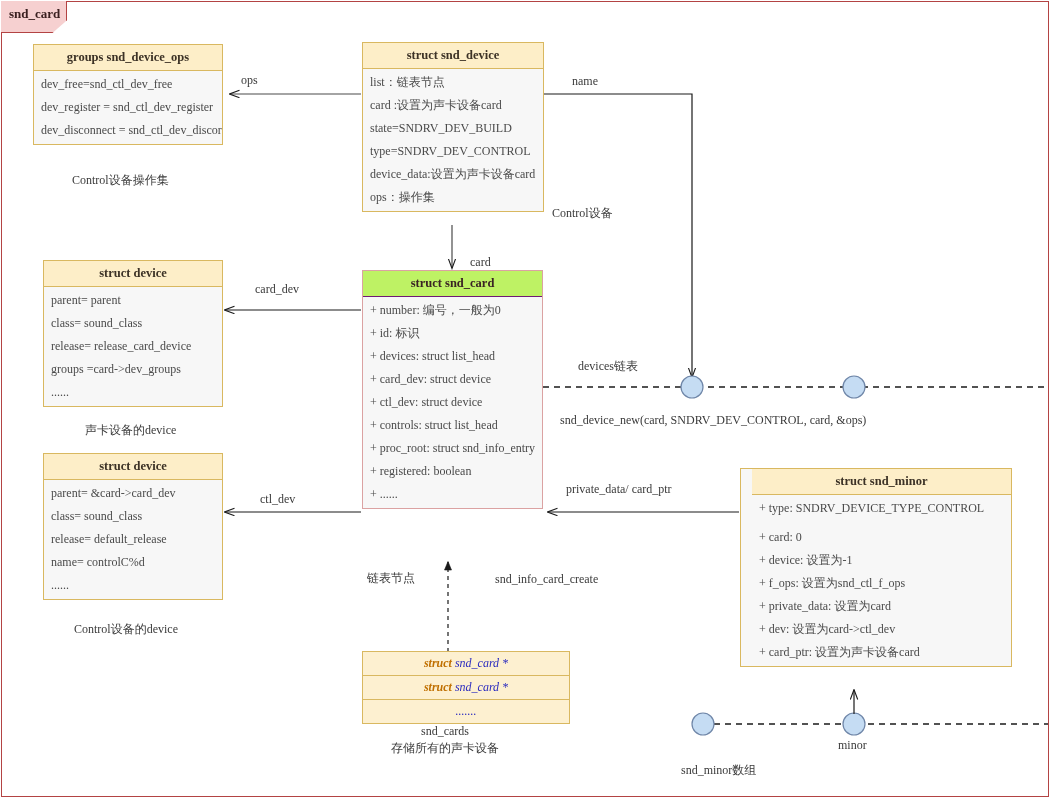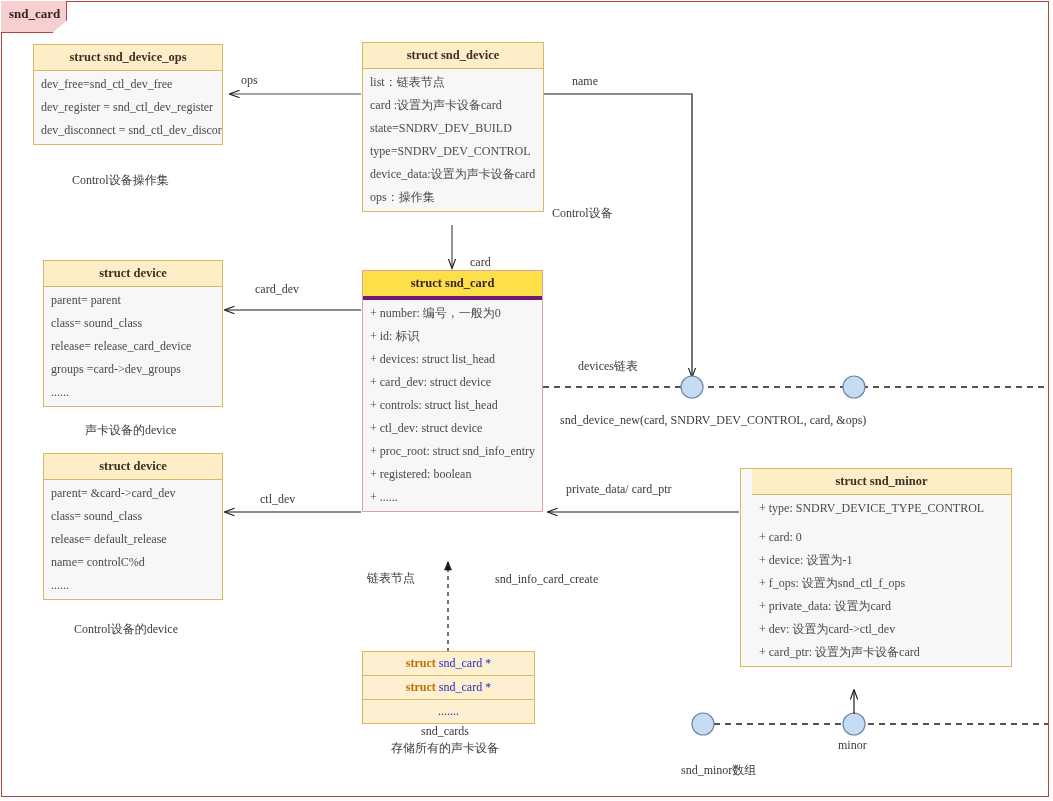--- a/index.html
+++ b/index.html
@@ -50,22 +50,22 @@
     font-size:12.5px;
     color:#3c3226;
     background:#fdeec8;
     border-bottom:1px solid #d9b860;
     padding:5px 2px 5px 2px;
     box-sizing:border-box;
     white-space:nowrap;
     overflow:hidden;
   }
   .cls.pink .cls-head{
-    background:#fde047;
-    border-bottom:4px solid #701a75;
+    background:#bef264;
+    border-bottom:1px solid #701a75;
     color:#3a2424;
   }
   .cls-body{padding:2px 0 2px 0;}
   .row{
     font-size:12px;
     color:#4a4a4a;
     padding:4px 6px 4px 7px;
     white-space:nowrap;
     overflow:hidden;
     line-height:15px;
@@ -139,21 +139,21 @@
     <path d="M448,652 L448,562" fill="none" stroke="#1a1a1a" stroke-width="1.2" stroke-dasharray="4,4" marker-end="url(#arf)"></path>
 
     <line x1="703" y1="724" x2="1048" y2="724" stroke="#1a1a1a" stroke-width="1.4" stroke-dasharray="6,5"></line>
     <circle class="node-dot" cx="703" cy="724" r="11"></circle>
     <circle class="node-dot" cx="854" cy="724" r="11"></circle>
 
     <path d="M854,714 L854,690" fill="none" stroke="#1a1a1a" stroke-width="1.2" marker-end="url(#ar)"></path>
   </svg>
 
   <div class="cls" style="left:33px;top:44px;width:190px;">
-    <div class="cls-head">struct snd_device_ops</div>
+    <div class="cls-head">groups snd_device_ops</div>
     <div class="cls-body">
       <div class="row">dev_free=snd_ctl_dev_free</div>
       <div class="row">dev_register = snd_ctl_dev_register</div>
       <div class="row">dev_disconnect = snd_ctl_dev_discor</div>
     </div>
   </div>
   <div class="cap" style="left:72px;top:172px;">Control设备操作集</div>
 
   <div class="cls" style="left:362px;top:42px;width:182px;">
     <div class="cls-head">struct snd_device</div>
@@ -192,22 +192,22 @@
   </div>
   <div class="cap" style="left:74px;top:621px;">Control设备的device</div>
 
   <div class="cls pink" style="left:362px;top:270px;width:181px;">
     <div class="cls-head">struct snd_card</div>
     <div class="cls-body">
       <div class="row">+ number: 编号，一般为0</div>
       <div class="row">+ id: 标识</div>
       <div class="row">+ devices: struct list_head</div>
       <div class="row">+ card_dev: struct device</div>
+      <div class="row">+ ctl_dev: struct device</div>
       <div class="row">+ controls: struct list_head</div>
-      <div class="row">+ ctl_dev: struct device</div>
       <div class="row">+ proc_root: struct snd_info_entry </div>
       <div class="row">+ registered: boolean</div>
       <div class="row">+ ......</div>
     </div>
   </div>
   <div class="cap" style="left:367px;top:570px;">链表节点</div>
 
   <div class="cls" style="left:740px;top:468px;width:272px;padding-left:11px;">
     <div class="cls-head">struct snd_minor</div>
     <div class="cls-body">
@@ -215,21 +215,21 @@
       <div class="row" style="height:6px;padding:0;"></div>
       <div class="row">+ card: 0</div>
       <div class="row">+ device: 设置为-1</div>
       <div class="row">+ f_ops: 设置为snd_ctl_f_ops</div>
       <div class="row">+ private_data: 设置为card</div>
       <div class="row">+ dev: 设置为card-&gt;ctl_dev</div>
       <div class="row">+ card_ptr: 设置为声卡设备card</div>
     </div>
   </div>
 
-  <div class="arr" style="left:362px;top:651px;width:173px;">
+  <div class="arr" style="left:362px;top:651px;width:208px;font-style:italic;">
     <div class="arr-row"><span class="kw">struct</span><span> snd_card *</span></div>
     <div class="arr-row"><span class="kw">struct</span><span> snd_card *</span></div>
     <div class="arr-row"><span class="kw"></span><span>.......</span></div>
   </div>
   <div class="cap" style="left:421px;top:723px;">snd_cards</div>
   <div class="cap" style="left:391px;top:740px;">存储所有的声卡设备</div>
 
   <div class="cap" style="left:241px;top:72px;">ops</div>
   <div class="cap" style="left:572px;top:73px;">name</div>
   <div class="cap" style="left:470px;top:241px;margin-top:13px;">card</div>

